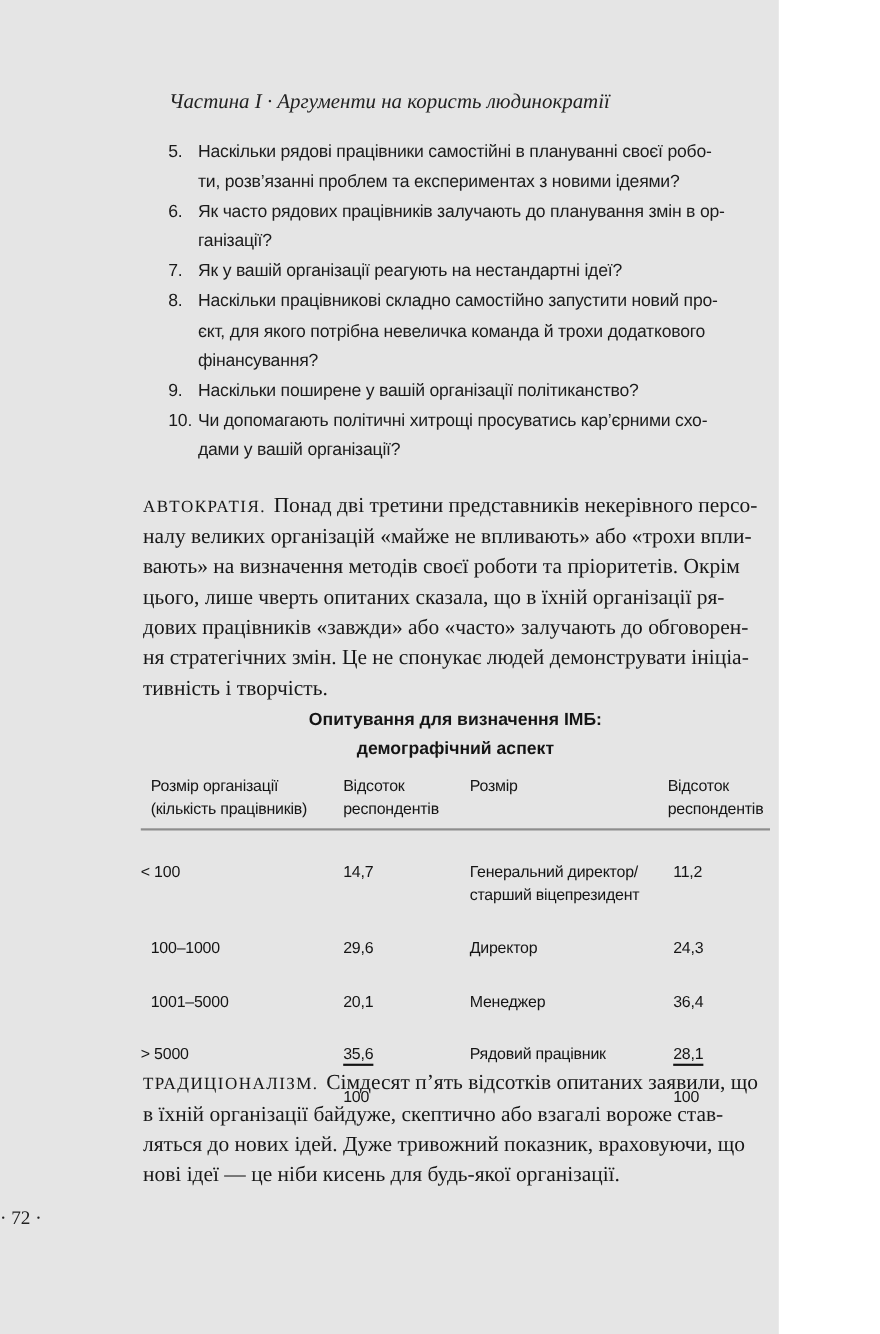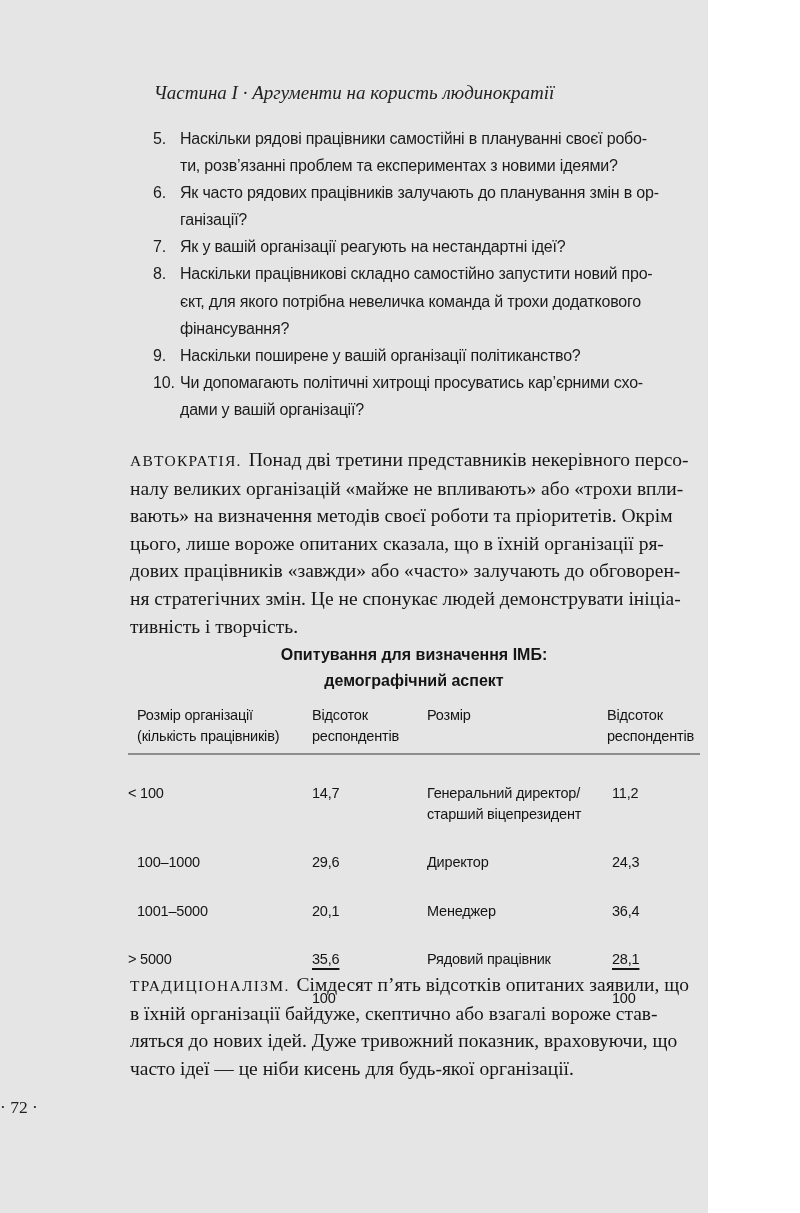--- a/index.html
+++ b/index.html
@@ -103,21 +103,21 @@
         <span class="ln">Чи допомагають політичні хитрощі просуватись кар’єрними схо-</span>
         <span class="ln">дами у вашій організації?</span>
       </span>
     </div>
   </div>
 
   <div class="para" style="top:446px">
     <div class="ln"><span class="lead">АВТОКРАТІЯ.</span><span>Понад дві третини представників некерівного персо-</span></div>
     <div class="ln">налу великих організацій «майже не впливають» або «трохи впли-</div>
     <div class="ln">вають» на визначення методів своєї роботи та пріоритетів. Окрім</div>
-    <div class="ln">цього, лише вороже опитаних сказала, що в їхній організації ря-</div>
+    <div class="ln">цього, лише чверть опитаних сказала, що в їхній організації ря-</div>
     <div class="ln">дових працівників «завжди» або «часто» залучають до обговорен-</div>
     <div class="ln">ня стратегічних змін. Це не спонукає людей демонструвати ініціа-</div>
     <div class="ln">тивність і творчість.</div>
   </div>
 
   <div class="tbl">
     <div class="tbl-title">
       <div>Опитування для визначення ІМБ:</div>
       <div>демографічний аспект</div>
     </div>
@@ -157,18 +157,18 @@
       <div class="c c2">100</div>
       <div class="c c3"></div>
       <div class="c c4">100</div>
     </div>
   </div>
 
   <div class="para" style="top:971px">
     <div class="ln"><span class="lead">ТРАДИЦІОНАЛІЗМ.</span><span>Сімдесят п’ять відсотків опитаних заявили, що</span></div>
     <div class="ln">в їхній організації байдуже, скептично або взагалі вороже став-</div>
     <div class="ln">ляться до нових ідей. Дуже тривожний показник, враховуючи, що</div>
-    <div class="ln">часто ідеї — це ніби кисень для будь-якої організації.</div>
+    <div class="ln">нові ідеї — це ніби кисень для будь-якої організації.</div>
   </div>
 
   <div class="page-num">· 72 ·</div>
 
 </div>
 
 </body></html>

